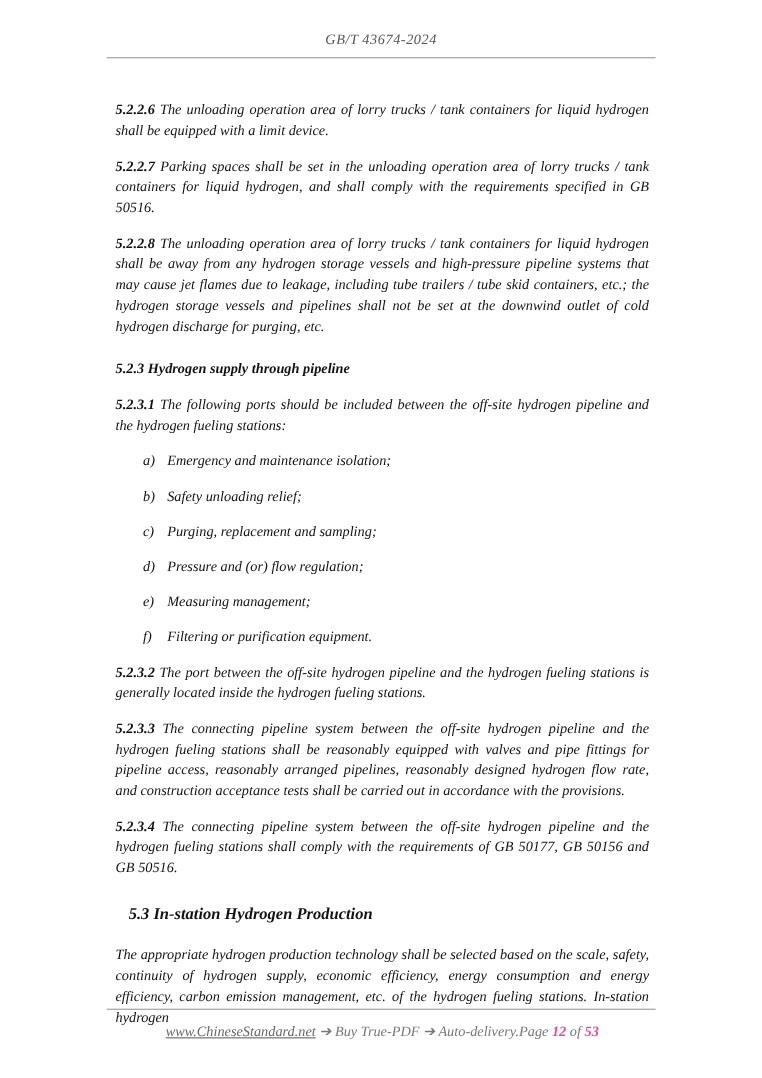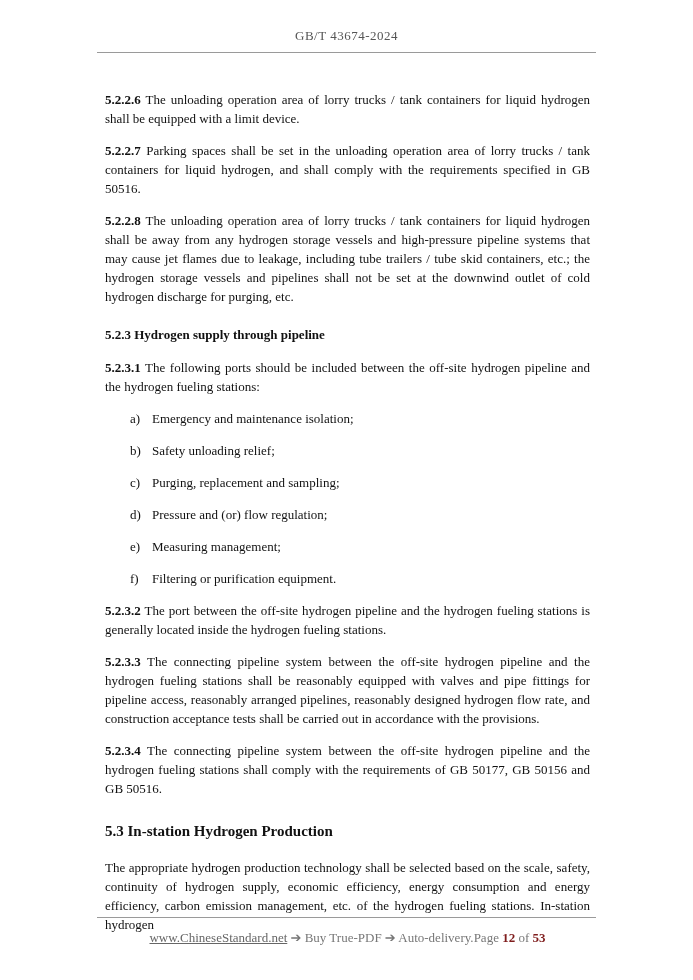--- a/index.html
+++ b/index.html
@@ -10,20 +10,21 @@
   .page {
     position: relative;
     width: 693px;
     height: 980px;
     margin: 0 auto;
     background: #ffffff;
     font-family: "Liberation Serif", serif;
     color: #111111;
     box-sizing: border-box;
     overflow: hidden;
+    font-style: italic;
   }
   
   .page-header {
     padding-top: 28px;
   }
   .doc-number {
     text-align: center;
     font-size: 13px;
     color: #555555;
     letter-spacing: 0.5px;
@@ -53,21 +54,21 @@
     line-height: 15px;
     text-align: justify;
   }
   .note b { font-weight: bold; }
   .heading {
     margin: 19px 0 14px;
     font-weight: bold;
     font-size: 13px;
   }
   .section-heading {
-    margin: 24px 0 17px;
+    margin: 24px 12px 17px;
     font-weight: bold;
     font-size: 15px;
   }
   .list-item {
     display: flex;
     margin: 13px 0 13px 25px;
   }
   .list-marker {
     flex: 0 0 22px;
   }
@@ -92,21 +93,21 @@
   }
   .footer-link {
     color: #666666;
     text-decoration: underline;
     cursor: pointer;
   }
   .footer-tagline {
     color: #777777;
   }
   .footer-right b {
-    color: #7f1d1d;
+    color: #ec4899;
     font-weight: bold;
   }
   .footer-right span { color: #777777; }
 </style>
 </head>
 <body>
 
 <div class="page">
 
   <header class="page-header">

